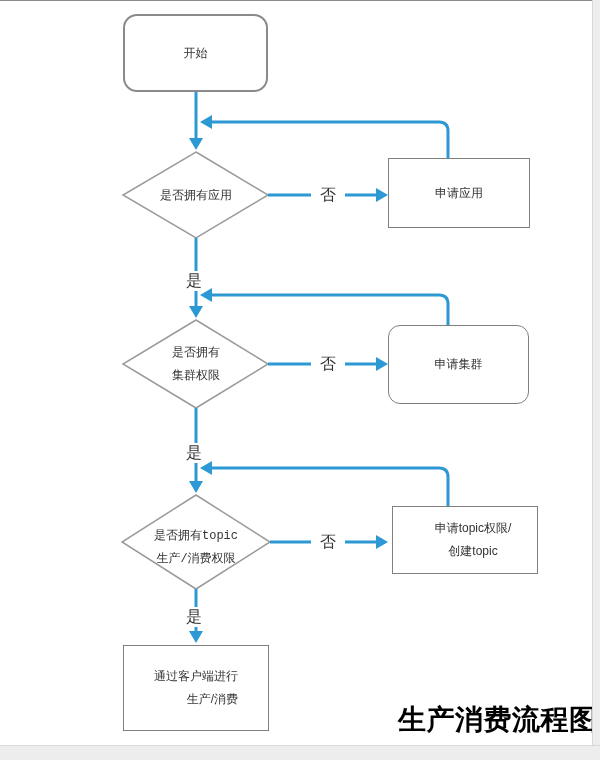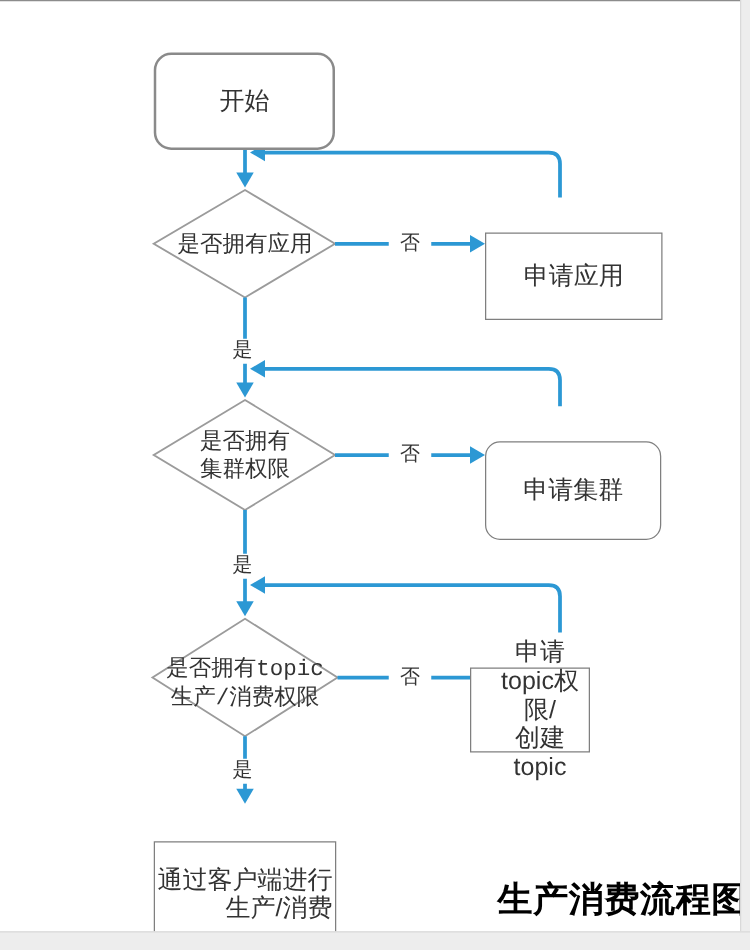--- a/index.html
+++ b/index.html
@@ -22,38 +22,37 @@
   }
   .node {
     position: absolute;
     box-sizing: border-box;
     background: #ffffff;
     display: flex;
     align-items: center;
     justify-content: center;
     text-align: center;
     color: #333333;
-    font-size: 20px;
+    font-size: 12px;
     line-height: 23px;
     white-space: pre-line;
-    margin-top: 28px;
   }
   .rect {
     border: 1.5px solid #7f7f7f;
   }
   .start {
     border: 2px solid #8a8a8a;
     border-radius: 14px;
   }
   .diamond-label {
     position: absolute;
     transform: translate(-50%, -50%);
     text-align: center;
     color: #333333;
-    font-size: 18px;
+    font-size: 12px;
     line-height: 23px;
     white-space: pre-line;
     pointer-events: none;
   }
   .edge-label {
     position: absolute;
     transform: translate(-50%, -50%);
     background: #ffffff;
     color: #333333;
     font-size: 16px;
@@ -137,21 +136,21 @@
       <polygon points="189,631 203,631 196,643"></polygon>
     </g>
   </svg>
 
   <div class="node start" style="left:123px; top:14px; width:145px; height:78px;">开始</div>
 
   <div class="node rect" style="left:388px; top:158px; width:142px; height:70px;">申请应用</div>
 
   <div class="node rect" style="left:388px; top:325px; width:141px; height:79px;border-radius:12px;">申请集群</div>
 
-  <div class="node rect" style="left:376px; top:506px; width:96px; height:68px;padding-left:16px;">申请topic权限/
+  <div class="node rect" style="left:392px; top:506px; width:146px; height:68px;padding-left:16px;">申请topic权限/
 创建topic</div>
 
   <div class="node rect" style="left:123px; top:645px; width:146px; height:86px;text-align:right;">通过客户端进行
 生产/消费</div>
 
   <div class="diamond-label" style="left:196px; top:195px;">是否拥有应用</div>
 
   <div class="diamond-label" style="left:196px; top:364px;">是否拥有
 集群权限</div>
 

